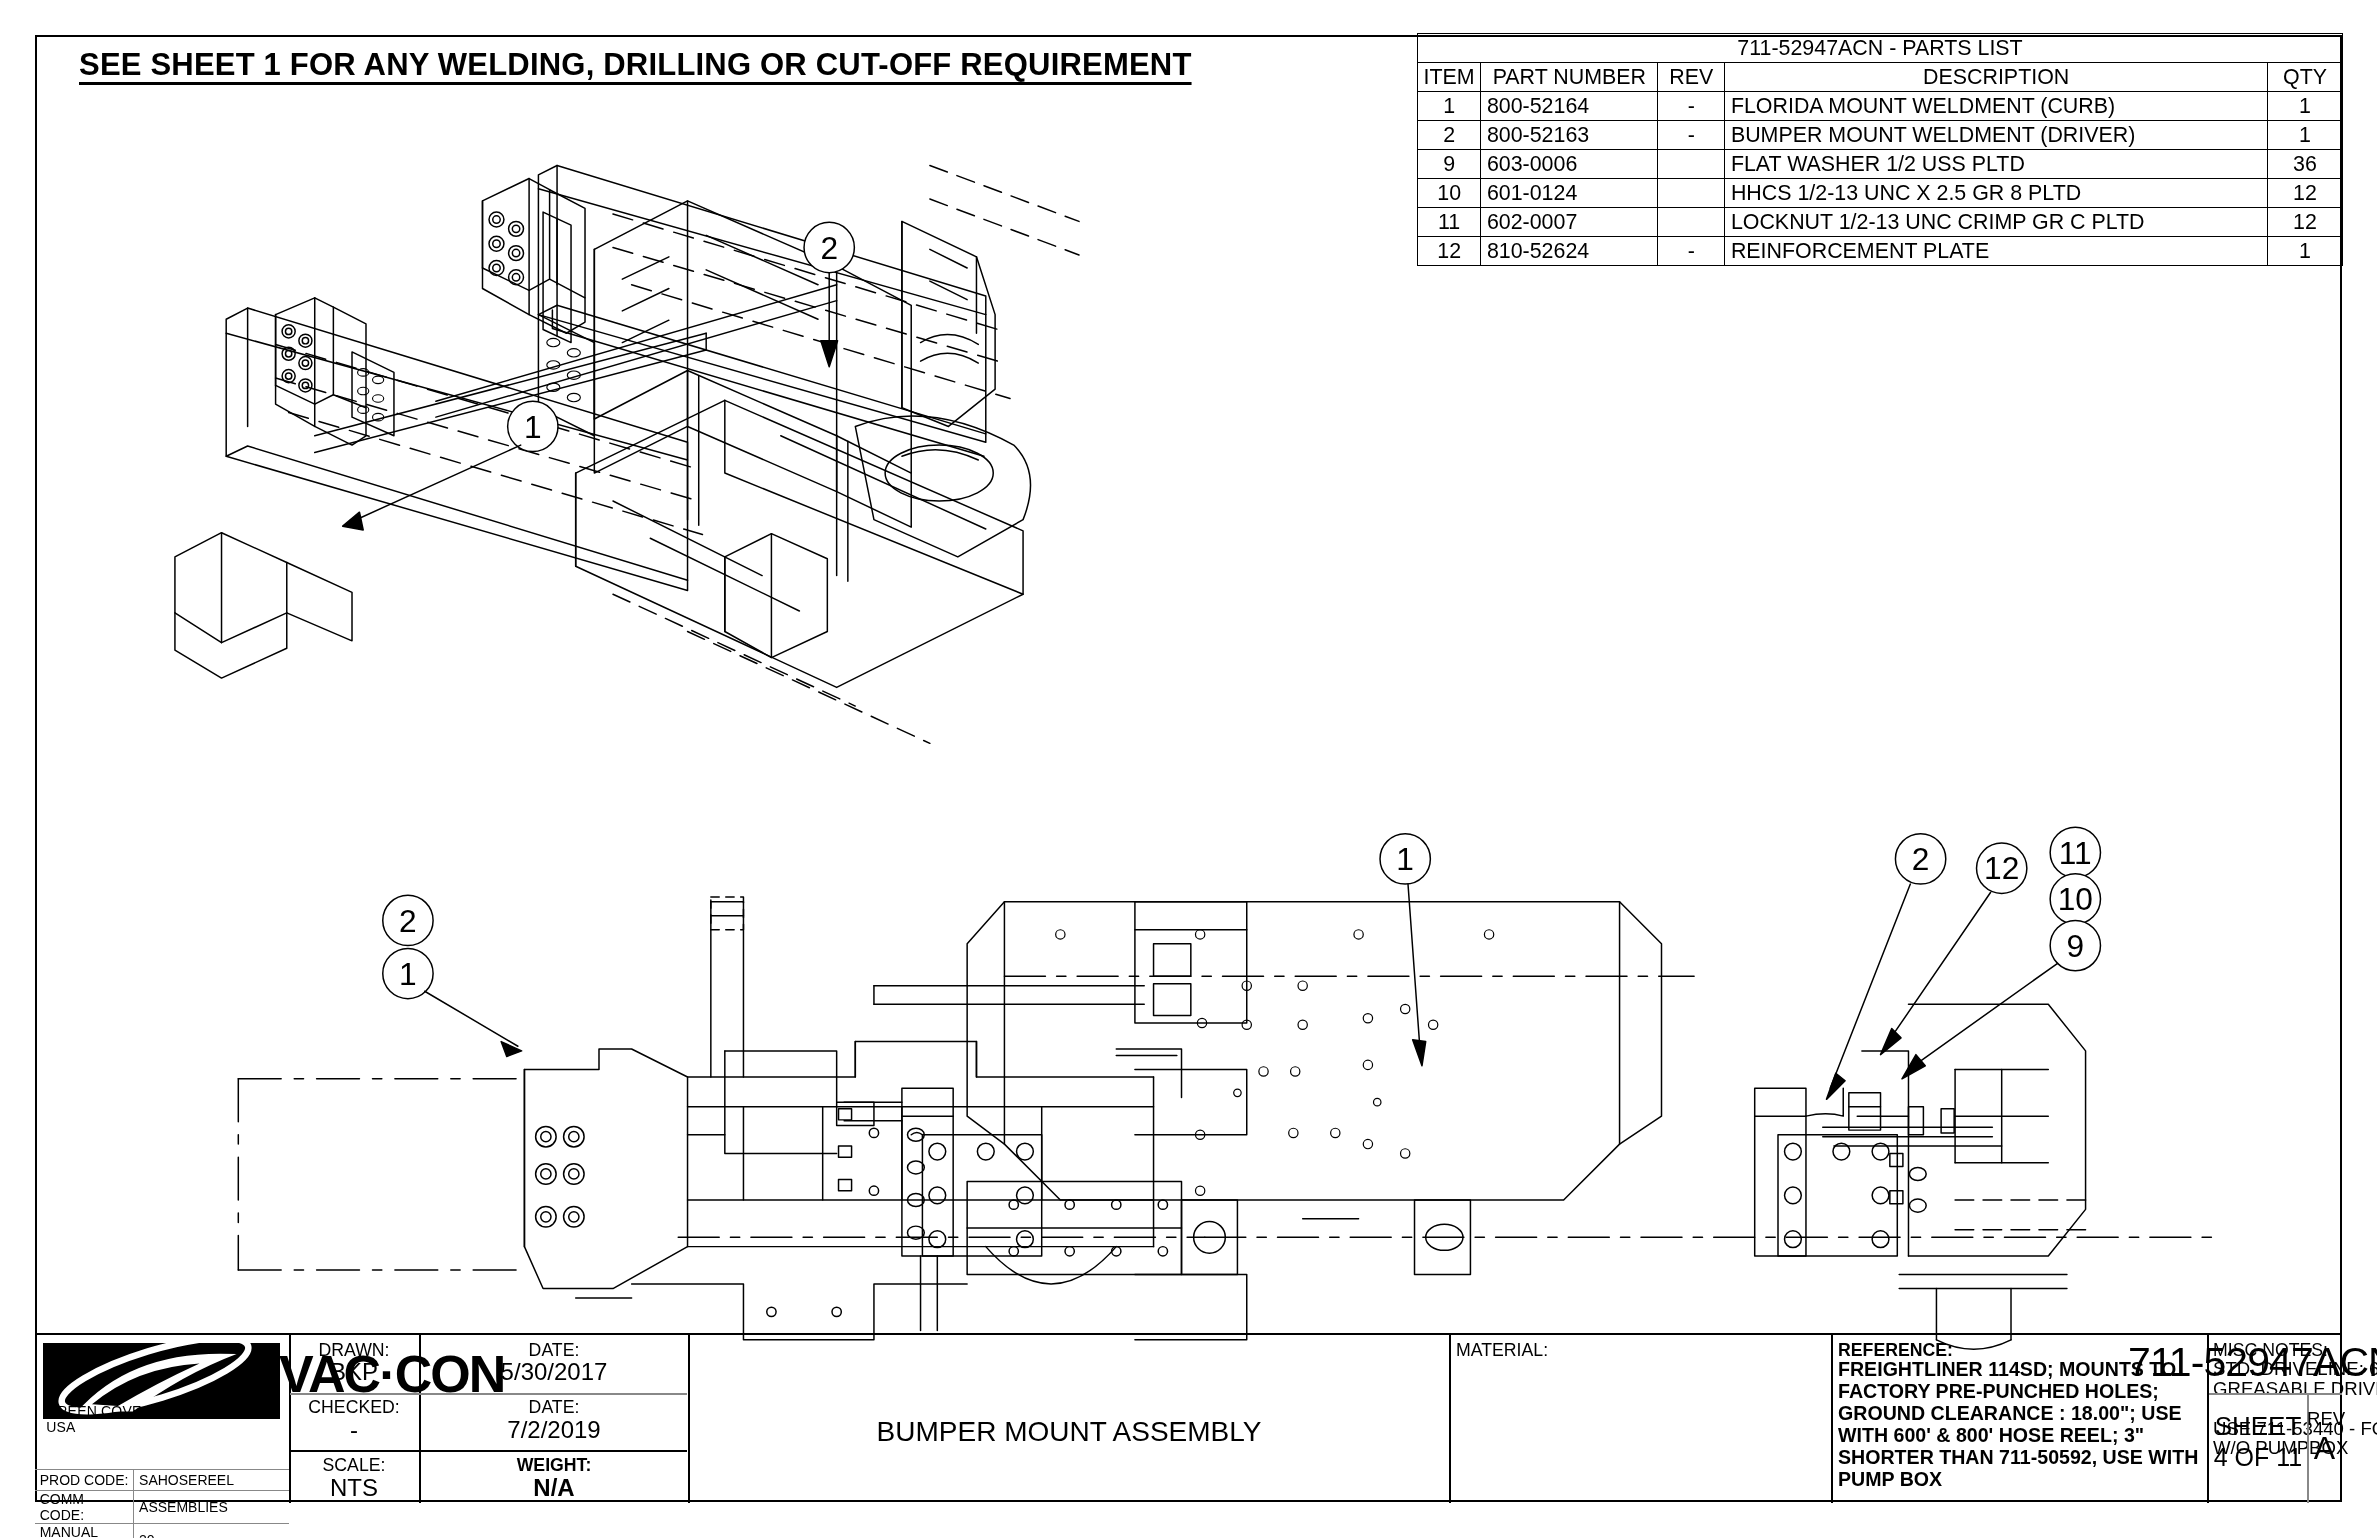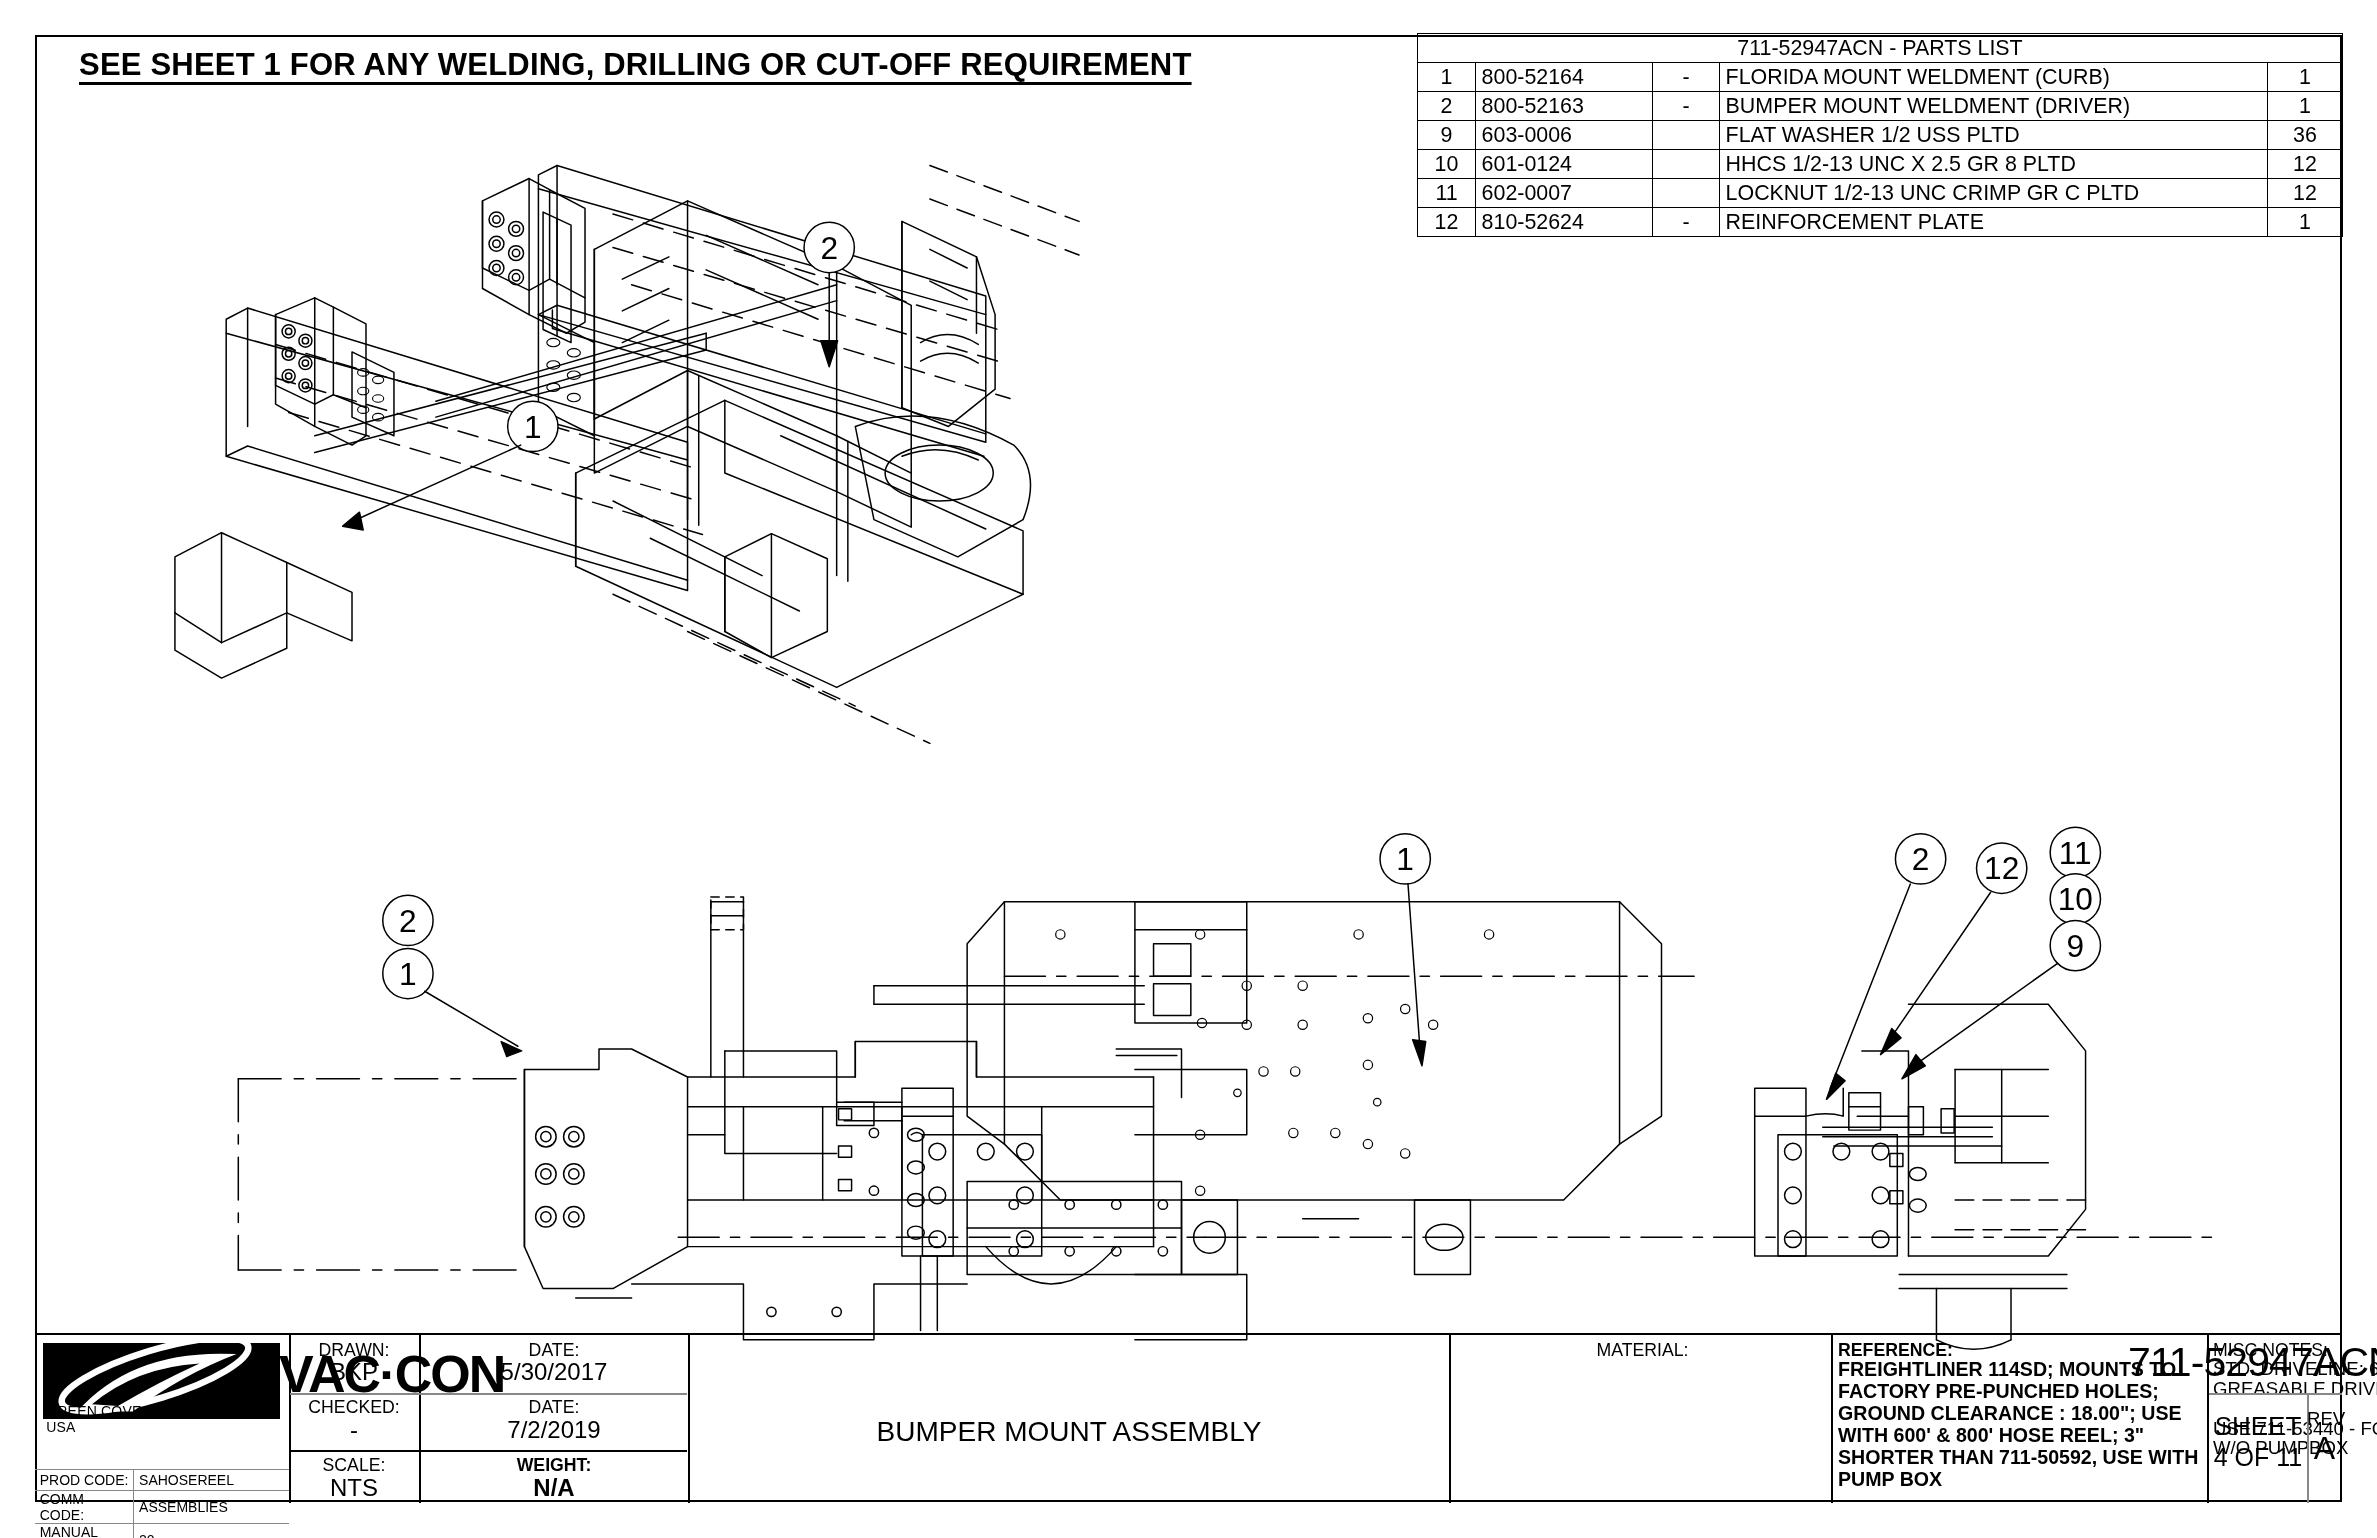--- a/index.html
+++ b/index.html
@@ -60,20 +60,27 @@
 <body>
 
 <div id="sheet-frame"></div>
 
 <div id="header-note">SEE SHEET 1 FOR ANY WELDING, DRILLING OR CUT-OFF REQUIREMENT</div>
 
 <table id="parts-list">
   <tbody>
     <tr>
       <td class="pl-title" colspan="5">711-52947ACN - PARTS LIST</td>
+    </tr>
+    <tr class="hdr">
+      <td class="c-item">ITEM</td>
+      <td class="c-pn">PART NUMBER</td>
+      <td class="c-rev">REV</td>
+      <td class="c-desc ctr">DESCRIPTION</td>
+      <td class="c-qty">QTY</td>
     </tr>
     <tr>
       <td class="c-item">1</td>
       <td class="c-pn">800-52164</td>
       <td class="c-rev">-</td>
       <td class="c-desc">FLORIDA MOUNT WELDMENT (CURB)</td>
       <td class="c-qty">1</td>
     </tr>
     <tr>
       <td class="c-item">2</td>
@@ -633,21 +640,21 @@
   <div class="tb-cell ctr" style="left:386px;top:121px;width:266px;font-weight:bold;">
     <div class="lbl">WEIGHT:</div>
     <div class="val">N/A</div>
   </div>
 
   <div class="tb-cell" style="left:654px;top:0;width:760px;height:170px;
        display:flex;align-items:center;justify-content:center;margin-top:12px;">
     <span style="font-size:28px;">BUMPER MOUNT ASSEMBLY</span>
   </div>
 
-  <div class="tb-cell" style="left:1421px;top:5.6px;width:373px;text-align:center;">
+  <div class="tb-cell" style="left:1421px;top:5.6px;width:373px;">
     <div class="lbl">MATERIAL:</div>
     <div class="lbl"></div>
   </div>
 
   <div class="tb-cell" style="left:1803px;top:5.6px;width:365px;font-weight:bold;">
     <div class="lbl">REFERENCE:</div>
     <div class="lbl" style="font-size:19.6px;line-height:1.12;">FREIGHTLINER 114SD; MOUNTS TO FACTORY PRE-PUNCHED HOLES; GROUND CLEARANCE : 18.00"; USE WITH 600' &amp; 800' HOSE REEL; 3" SHORTER THAN 711-50592, USE WITH PUMP BOX</div>
   </div>
 
   <div class="tb-cell" style="left:2178px;top:5.6px;width:392px;">

